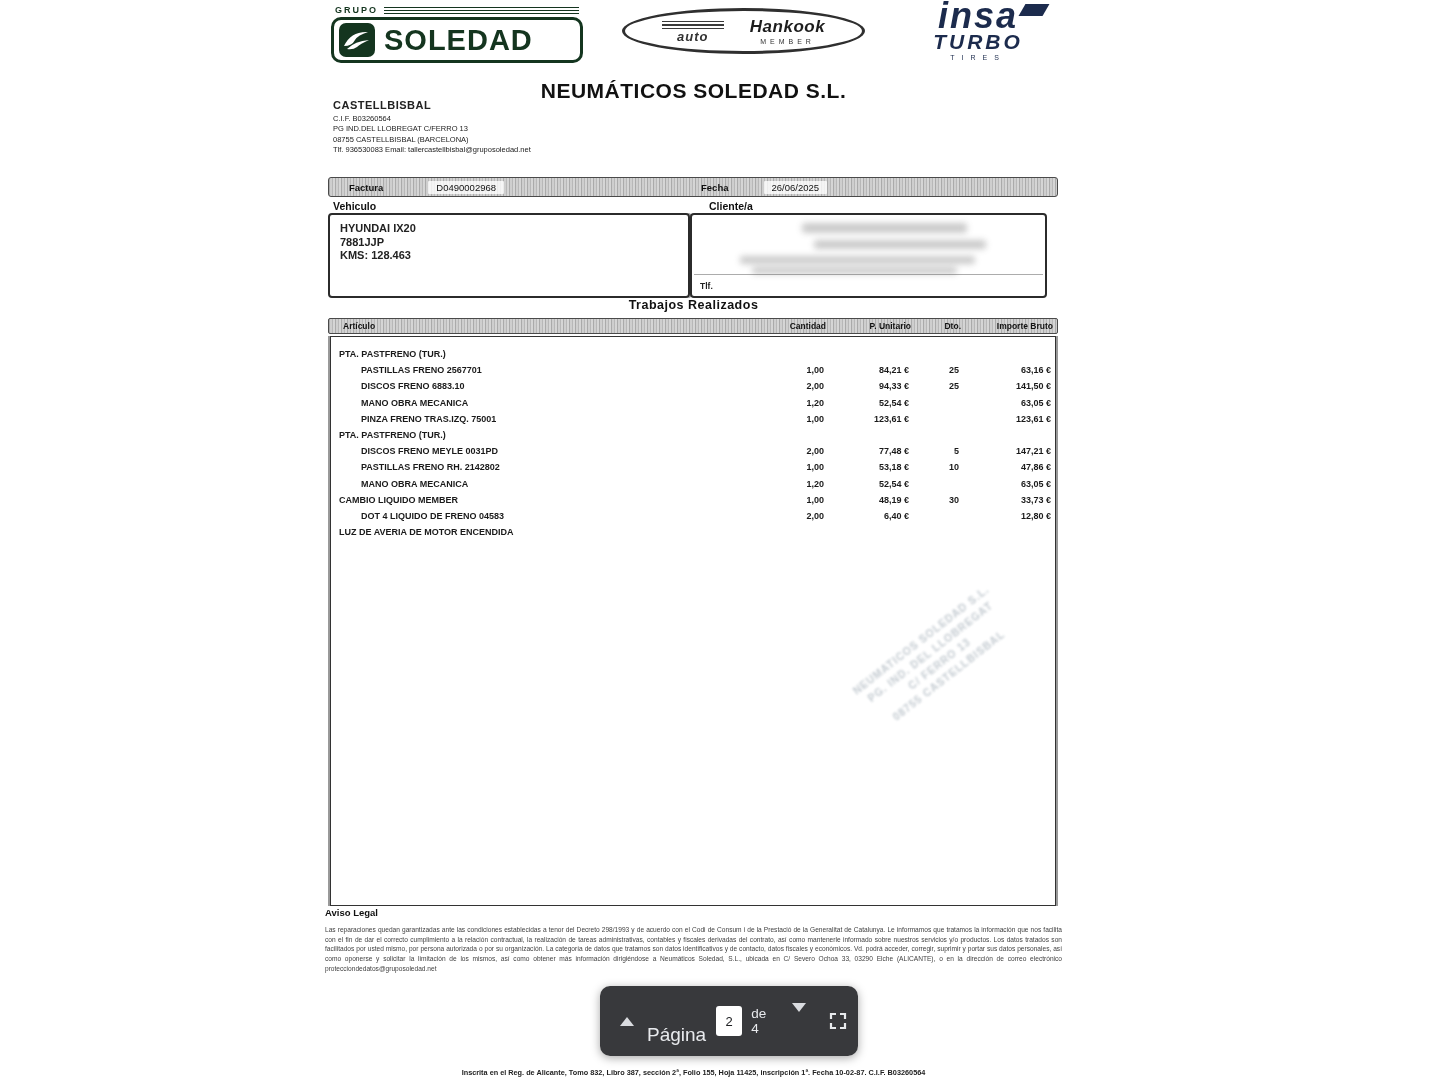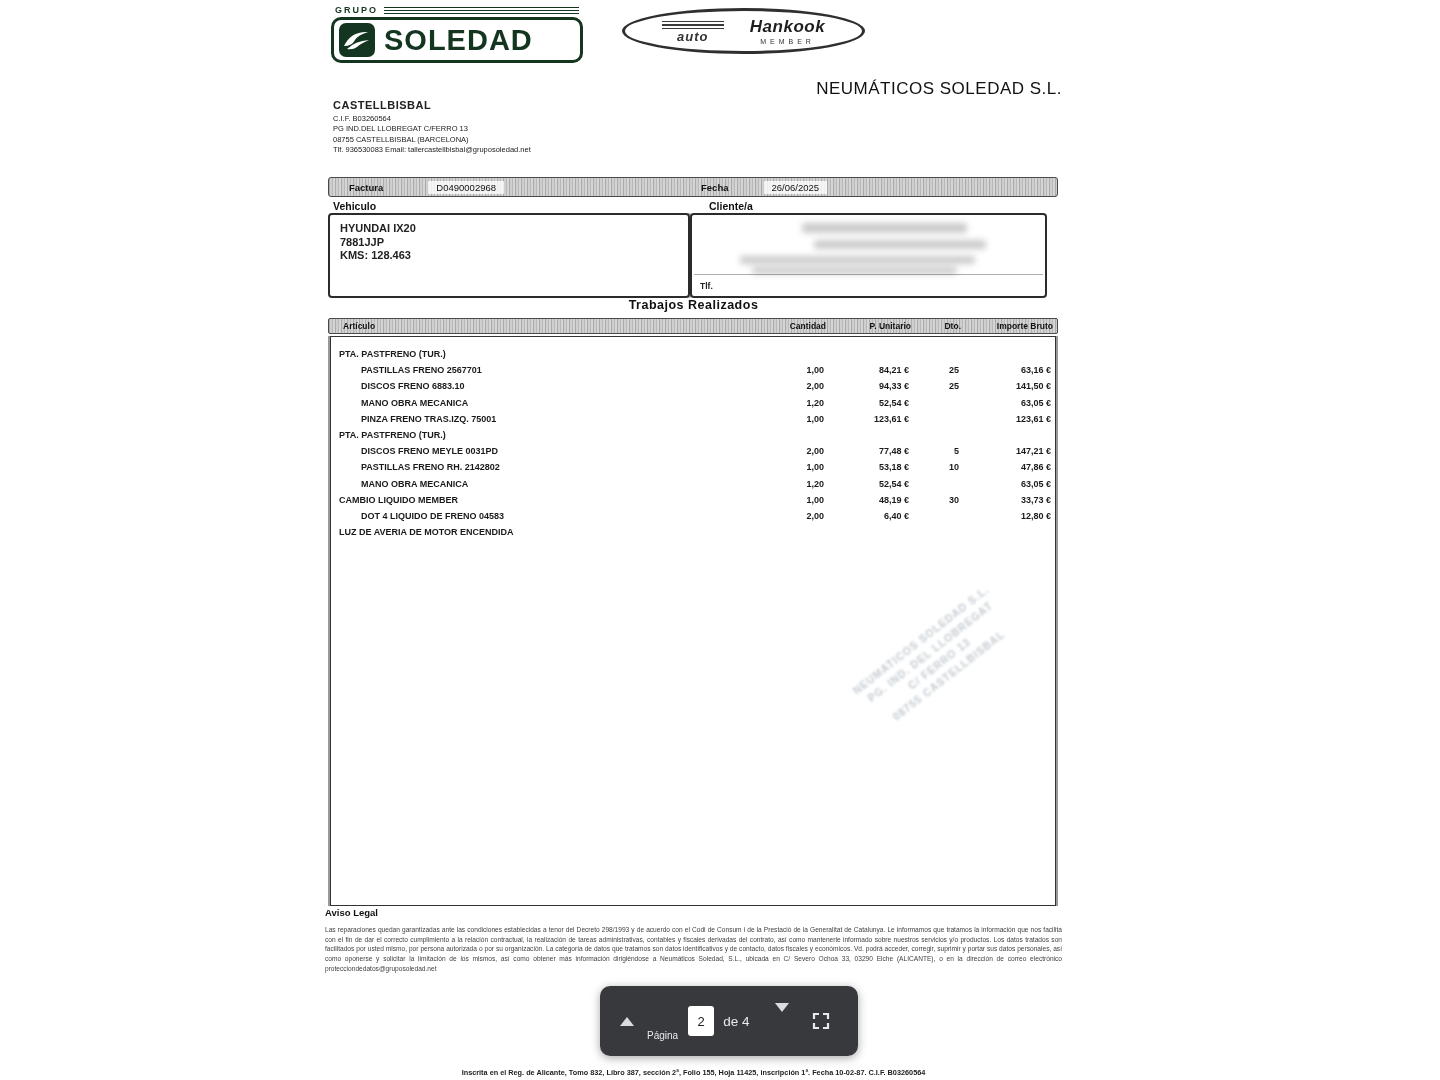--- a/index.html
+++ b/index.html
@@ -24,21 +24,21 @@
   .hankook { font-size:17px; font-weight:bold; font-style:italic; color:#1d1d1d; letter-spacing:.5px; display:block; }
   .member { display:block; font-size:7px; letter-spacing:4px; color:#333; margin-top:1px; }
 
   .logo-insa { position:absolute; left:578px; top:0px; width:150px; text-align:center; color:#1c2b4d; }
   .insa-word { font-size:36px; font-weight:bold; font-style:italic; letter-spacing:2px; line-height:32px; position:relative; display:inline-block; }
   .insa-flag { position:absolute; right:-28px; top:4px; width:24px; height:12px; background:#1c2b4d; transform:skewX(-30deg); }
   .turbo-word { font-size:21px; font-weight:bold; font-style:italic; letter-spacing:3px; line-height:20px; }
   .tires-word { font-size:7px; letter-spacing:7px; margin-top:2px; }
 
   
-  .doc-title { position:absolute; top:79px; width:100%; text-align:right; font-size:17px; font-weight:normal; letter-spacing:.5px; color:#111; }
+  .doc-title { position:absolute; top:79px; width:100%; text-align:center; font-size:21px; font-weight:bold; letter-spacing:.5px; color:#111; }
   .company { position:absolute; left:8px; top:100px; font-size:7.5px; color:#222; line-height:10.5px; }
   .c-name { font-size:11px; font-weight:bold; letter-spacing:.5px; margin-bottom:3px; }
 
   
   .invoice-bar { position:absolute; left:3px; top:177px; width:730px; height:20px; border:1.5px solid #4a4a4a; border-radius:3px;
     background:repeating-linear-gradient(90deg, rgba(110,110,110,.38) 0 1px, rgba(205,205,205,.34) 1px 3px, rgba(150,150,150,.4) 3px 4px, rgba(225,225,225,.36) 4px 6px), #cfcfcf;
     display:flex; align-items:center; font-size:9.5px; }
   .bar-label { font-weight:bold; color:#111; }
   .bar-value { background:rgba(255,255,255,.78); padding:1px 8px; color:#111; border-radius:1px; }
   .ml10{margin-left:20px;} .ml45{margin-left:45px;} .ml191{margin-left:191px;padding-left:6px;} .ml35{margin-left:35px;}
@@ -75,21 +75,21 @@
 
   
   .legal-title { position:absolute; left:0px; top:907px; font-size:9.5px; font-weight:bold; color:#111; }
   .legal-text { position:absolute; left:0px; top:925px; width:737px; font-size:6.6px; line-height:9.7px; color:#3f3f3f; text-align:justify; }
   .registry { position:absolute; left:-40px; top:1068px; width:817px; text-align:center; font-size:7.3px; font-weight:bold; color:#222; white-space:nowrap; }
 
   
   .pdf-toolbar { position:absolute; left:600px; top:986px; width:258px; height:70px; background:rgba(48,49,52,.96); border-radius:10px; box-shadow:0 2px 10px rgba(0,0,0,.35); display:flex; align-items:center; padding:0 20px; z-index:10; color:#e8eaed; }
   .tri-up { width:0; height:0; border-left:7px solid transparent; border-right:7px solid transparent; border-bottom:9px solid #dadce0; cursor:pointer; }
   .tri-down { width:0; height:0; border-left:7px solid transparent; border-right:7px solid transparent; border-top:9px solid #dadce0; cursor:pointer; }
-  .tb-label { font-size:10px; margin-left:13px;margin-top:28px; }
+  .tb-label { font-size:19px; margin-left:13px;margin-top:28px; }
   .tb-input { width:26px; height:30px; border:none; border-radius:3px; background:#ffffff; color:#202124; font-size:13px; text-align:center; font-family:"Liberation Sans", sans-serif; margin-left:10px; }
   .tb-of { font-size:13.5px; margin-left:9px; }
   .tb-down-wrap { margin-left:26px; }
   .tb-fullscreen { margin-left:22px; cursor:pointer; display:flex; }
 </style>
 </head>
 <body>
 
 <div class="canvas">
   <div class="scan">
@@ -114,20 +114,27 @@
       <div class="oval-left">
         <span class="oval-stripes"></span>
         <span class="oval-auto">auto</span>
       </div>
       <div class="oval-right">
         <span class="hankook">Hankook</span>
         <span class="member">MEMBER</span>
       </div>
     </div>
 
+    <div class="logo-insa">
+      <div>
+        <span class="insa-word"><span>insa</span><span class="insa-flag"></span></span>
+      </div>
+      <div class="turbo-word">TURBO</div>
+      <div class="tires-word">TIRES</div>
+    </div>
 
     <div class="doc-title">NEUMÁTICOS SOLEDAD S.L.</div>
     <div class="company">
       <div class="c-name">CASTELLBISBAL</div>
       <div>C.I.F. B03260564</div>
       <div>PG  IND.DEL LLOBREGAT C/FERRO    13</div>
       <div>08755 CASTELLBISBAL (BARCELONA)</div>
       <div>Tlf. 936530083 Email: tallercastellbisbal@gruposoledad.net</div>
     </div>
 

